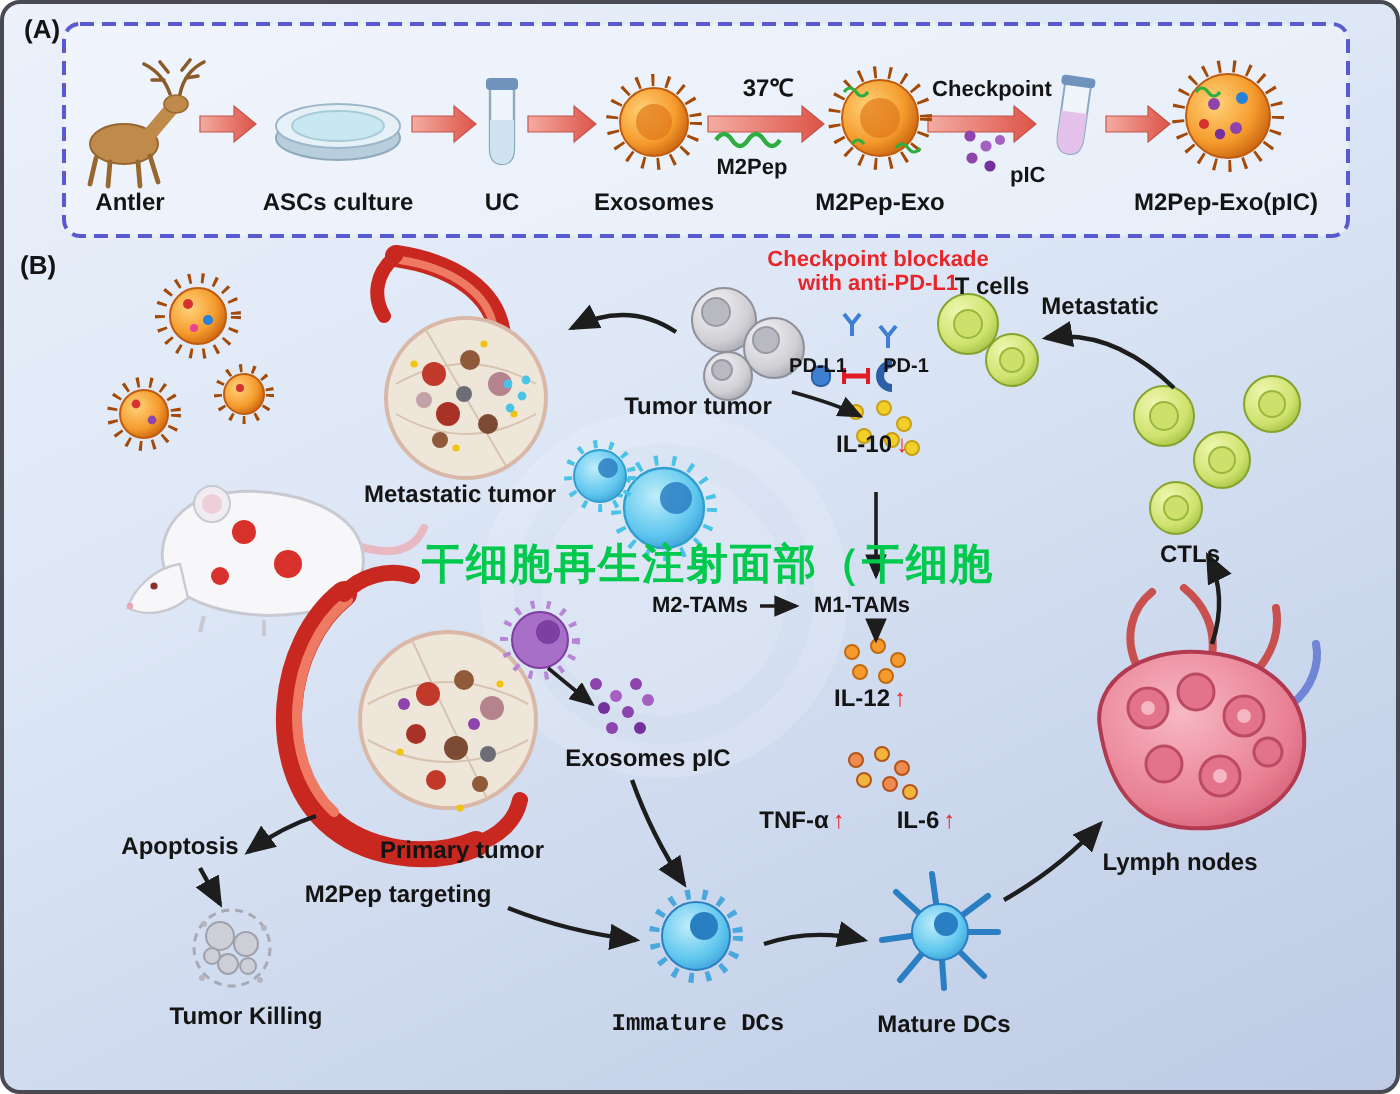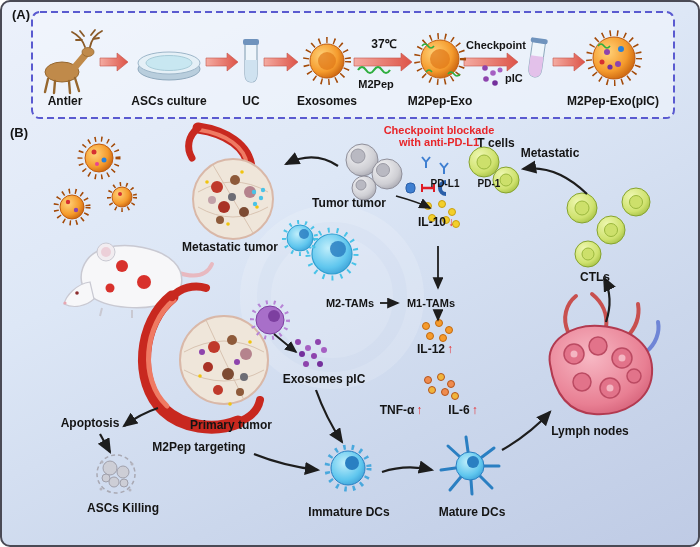--- a/index.html
+++ b/index.html
@@ -9,21 +9,21 @@
     background:linear-gradient(155deg,#ecf1fb 0%,#dde7f6 38%,#cbd7ec 72%,#bfcbe5 100%);
     font-family:"Liberation Sans", sans-serif;
   }
   svg { position:absolute; left:0; top:0; }
   .lbl {
     position:absolute; font-size:12px; font-weight:bold; color:#141414;
     white-space:nowrap; line-height:1.15; z-index:5;
   }
   .cx { transform:translateX(-50%); }
   .sm { font-size:11px; }
-  .xs { font-size:10px;margin-left:36px; }
+  .xs { font-size:10px; }
   .tag { font-size:13px; }
   .red { color:#e8262a; }
   .trend { color:#e8262a; font-weight:bold; margin-left:2px; }
   .wm {
     position:absolute; z-index:9; font-size:21px; font-weight:bold;
     color:#00c94e; letter-spacing:1px; white-space:nowrap;
     transform:translateX(-50%);
   }
 </style>
 </head>
@@ -371,21 +371,21 @@
 <div class="lbl cx" style="left:63px; top:93px;">Antler</div>
 <div class="lbl cx" style="left:167px; top:93px;">ASCs culture</div>
 <div class="lbl cx" style="left:249px; top:93px;">UC</div>
 <div class="lbl cx" style="left:325px; top:93px;">Exosomes</div>
 <div class="lbl cx" style="left:438px; top:93px;">M2Pep-Exo</div>
 <div class="lbl cx" style="left:611px; top:93px;">M2Pep-Exo(pIC)</div>
 
 <div class="lbl cx" style="left:382px; top:36px;">37℃</div>
 <div class="lbl cx sm" style="left:374px; top:76px;">M2Pep</div>
 <div class="lbl cx sm" style="left:494px; top:37px;">Checkpoint</div>
-<div class="lbl sm" style="left:503px; top:70px;text-align:right;">pIC</div>
+<div class="lbl sm" style="left:503px; top:80px;text-align:right;">pIC</div>
 
 <div class="lbl cx sm red" style="left:437px; top:122px;">Checkpoint blockade</div>
 <div class="lbl cx sm red" style="left:437px; top:134px;">with anti-PD-L1</div>
 <div class="lbl cx" style="left:494px; top:135px;">T cells</div>
 <div class="lbl cx" style="left:548px; top:145px;">Metastatic</div>
 <div class="lbl cx" style="left:347px; top:195px;">Tumor tumor</div>
 <div class="lbl cx xs" style="left:407px; top:176px;">PD-L1</div>
 <div class="lbl cx xs" style="left:451px; top:176px;">PD-1</div>
 <div class="lbl cx" style="left:228px; top:239px;">Metastatic tumor</div>
 
@@ -407,18 +407,19 @@
   <span>TNF-α</span><span class="trend">↑</span>
 </div>
 <div class="lbl cx" style="left:461px; top:402px;">
   <span>IL-6</span><span class="trend">↑</span>
 </div>
 
 <div class="lbl cx" style="left:588px; top:423px;">Lymph nodes</div>
 <div class="lbl cx" style="left:88px; top:415px;">Apoptosis</div>
 <div class="lbl cx" style="left:229px; top:417px;">Primary tumor</div>
 <div class="lbl cx" style="left:197px; top:439px;">M2Pep targeting</div>
-<div class="lbl cx" style="left:121px; top:500px;">ASCs Killing</div>
-<div class="lbl cx" style="left:347px; top:504px;">Immature DCs</div>
+<div class="lbl cx" style="left:121px; top:500px;">Tumor Killing</div>
+<div class="lbl cx" style="left:347px; top:504px;font-family:Liberation Mono, monospace;">Immature DCs</div>
 <div class="lbl cx" style="left:470px; top:504px;">Mature DCs</div>
 
+<div class="wm" style="left:352px; top:266px;">干细胞再生注射面部（干细胞</div>
 
 </div>
 
 </body></html>

